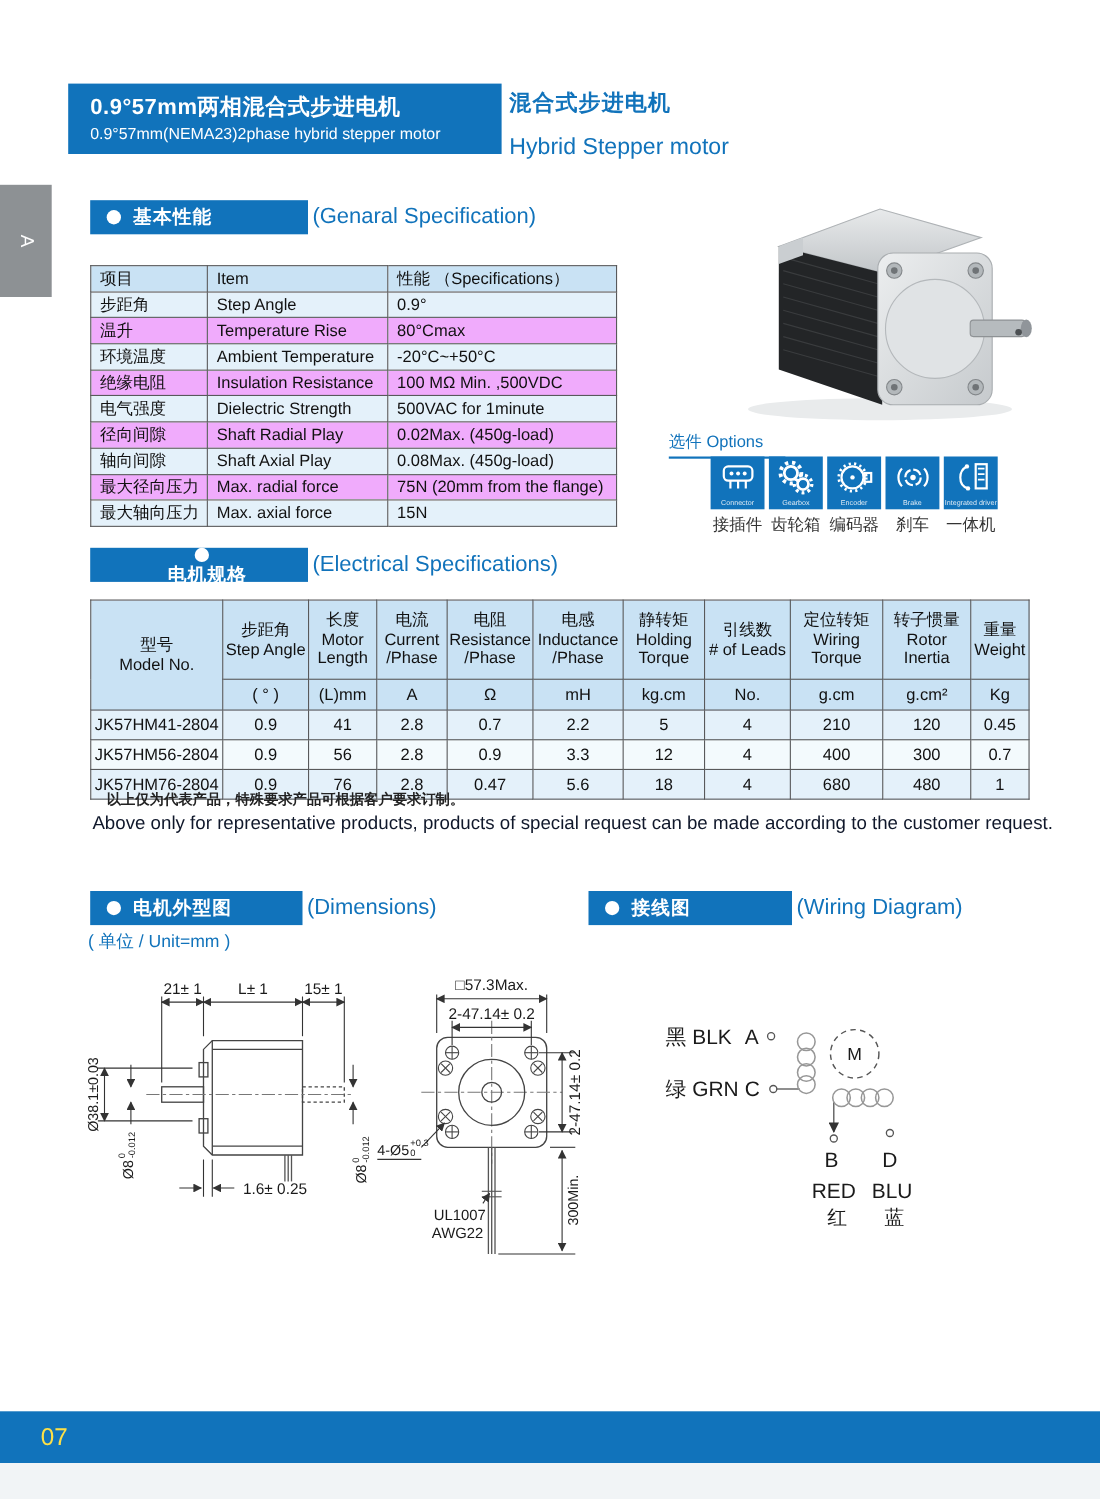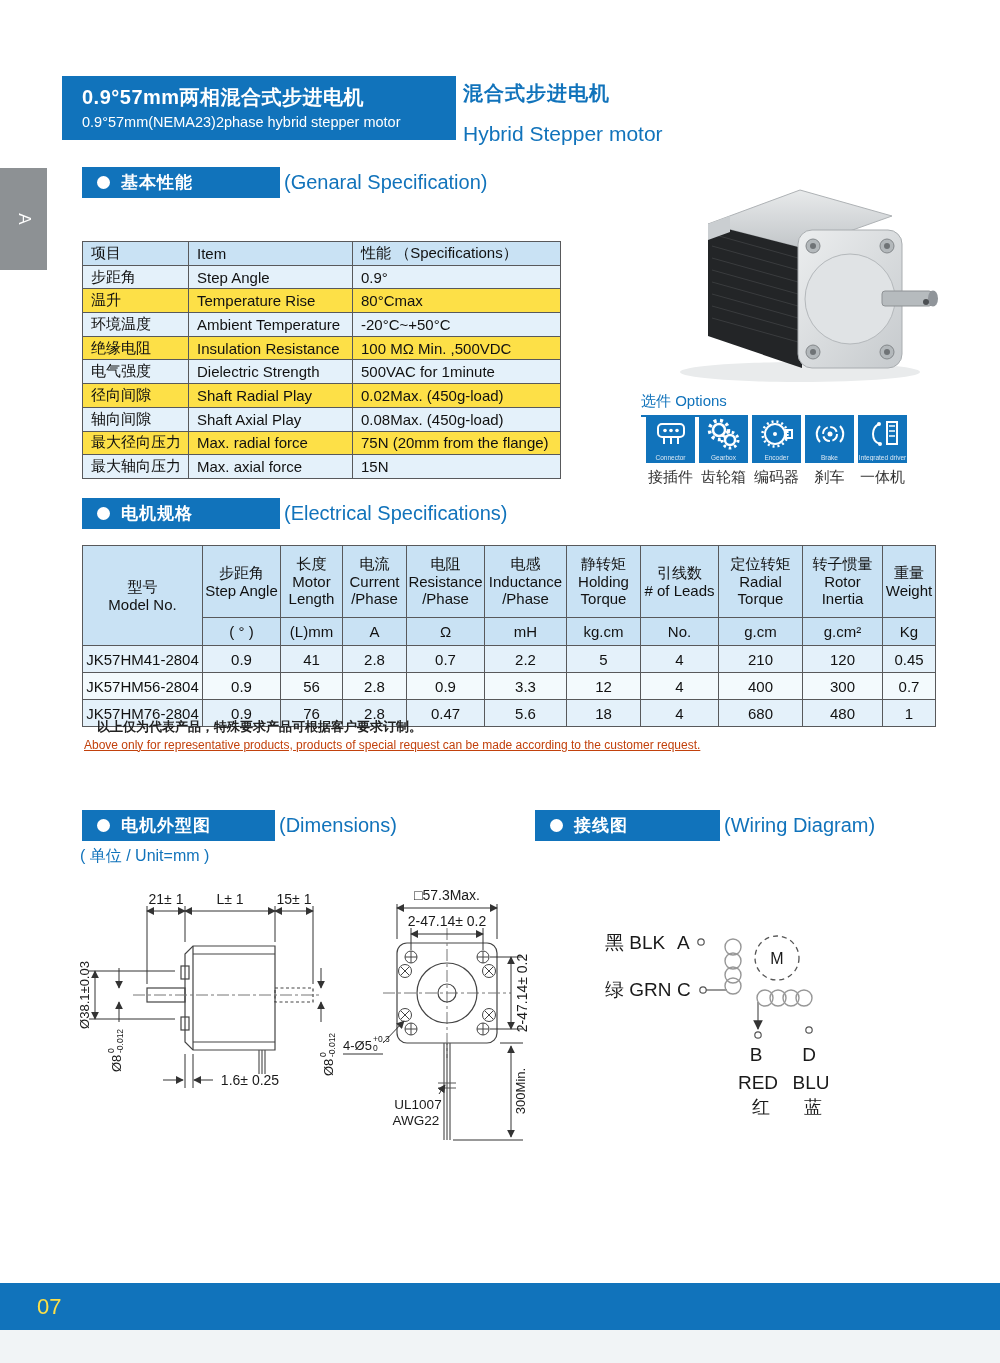--- a/index.html
+++ b/index.html
@@ -43,42 +43,42 @@
 
   
   table{border-collapse:collapse;table-layout:fixed;}
   .gen-table{position:absolute;left:82px;top:241px;width:478px;}
   .gen-table td{
     border:1px solid #58595b;font-size:15px;height:22.7px;
     padding:0 8px;vertical-align:middle;white-space:nowrap;overflow:hidden;
   }
   .gen-table tr.hd td{background:#c9e2f4;}
   .gen-table tr.odd td{background:#e4f1fa;}
-  .gen-table tr.even td{background:#fde047;}
+  .gen-table tr.even td{background:#f0abfc;}
 
   .elec-table{position:absolute;left:82px;top:545px;width:853px;}
   .elec-table th,.elec-table td{
     border:1px solid #58595b;text-align:center;vertical-align:middle;
     font-weight:normal;color:#111;
   }
   .elec-table thead th{background:#c9e2f4;font-size:15px;line-height:1.18;padding:2px 1px;}
   .elec-table .units th{height:23px;font-size:15px;}
   .elec-table tbody td{height:24px;font-size:15px;}
   .elec-table tbody tr.odd td{background:#e4f1fa;}
   .elec-table tbody tr.even td{background:#f3fafd;}
   .elec-table thead tr.names th{height:67px;}
 
   
   .note{position:absolute;left:84px;top:718px;line-height:1.45;}
   .note .cn{font-size:13px;font-weight:bold;color:#222;margin-left:13px;}
-  .note .en{font-size:12px;color:#c2410c;text-decoration:underline;}
+  .note .en{font-size:17px;color:#0f172a;}
 
   
   .opt-label{
-    position:absolute;left:641px;top:392px;color:#1173bb;font-size:15px;
+    position:absolute;left:608px;top:392px;color:#1173bb;font-size:15px;
     padding-bottom:4px;border-bottom:2px solid #1173bb;width:106px;
   }
   .opt-icons{position:absolute;left:646px;top:415px;display:flex;gap:4px;}
   .opt-icon{
     width:49px;height:48px;background:#1173bb;position:relative;flex:0 0 auto;
   }
   .opt-icon svg{position:absolute;left:50%;top:3px;transform:translateX(-50%);}
   .opt-icon .tag{
     position:absolute;bottom:2px;left:0;right:0;text-align:center;
     color:#dce9f4;font-size:6.5px;white-space:nowrap;overflow:hidden;
@@ -112,21 +112,21 @@
   </div>
   <div class="hdr-right">
     <div class="t1">混合式步进电机</div>
     <div class="t2">Hybrid Stepper motor</div>
   </div>
 
   <div class="side-tab">
     <span>A</span>
   </div>
 
-  <div class="sec-head" style="left:82px;top:167px;">
+  <div class="sec-head" style="left:82px;top:182px;">
     <div class="sec-box" style="width:198px;">
       <span class="bullet"></span>
       <span class="cn">基本性能</span>
     </div>
     <span class="sec-en">(Genaral Specification)</span>
   </div>
 
   <table class="gen-table">
     <colgroup>
         <col style="width:106px">
@@ -285,21 +285,21 @@
   </div>
   <div class="opt-cns">
     <div>接插件</div>
     <div>齿轮箱</div>
     <div>编码器</div>
     <div>刹车</div>
     <div>一体机</div>
   </div>
 
   <div class="sec-head" style="left:82px;top:498px;">
-    <div class="sec-box" style="width:198px;">
+    <div class="sec-box" style="width:198px;flex-direction:column;">
       <span class="bullet"></span>
       <span class="cn">电机规格</span>
     </div>
     <span class="sec-en">(Electrical Specifications)</span>
   </div>
 
   <table class="elec-table">
     <colgroup>
       <col style="width:120px">
         <col style="width:78px">
@@ -342,21 +342,21 @@
         <th>
             <div>静转矩</div>
             <div>Holding Torque</div>
           </th>
         <th>
             <div>引线数</div>
             <div># of Leads</div>
           </th>
         <th>
             <div>定位转矩</div>
-            <div>Radial Torque</div>
+            <div>Wiring Torque</div>
           </th>
         <th>
             <div>转子惯量</div>
             <div>Rotor Inertia</div>
           </th>
         <th>
             <div>重量</div>
             <div>Weight</div>
           </th>
       </tr>

